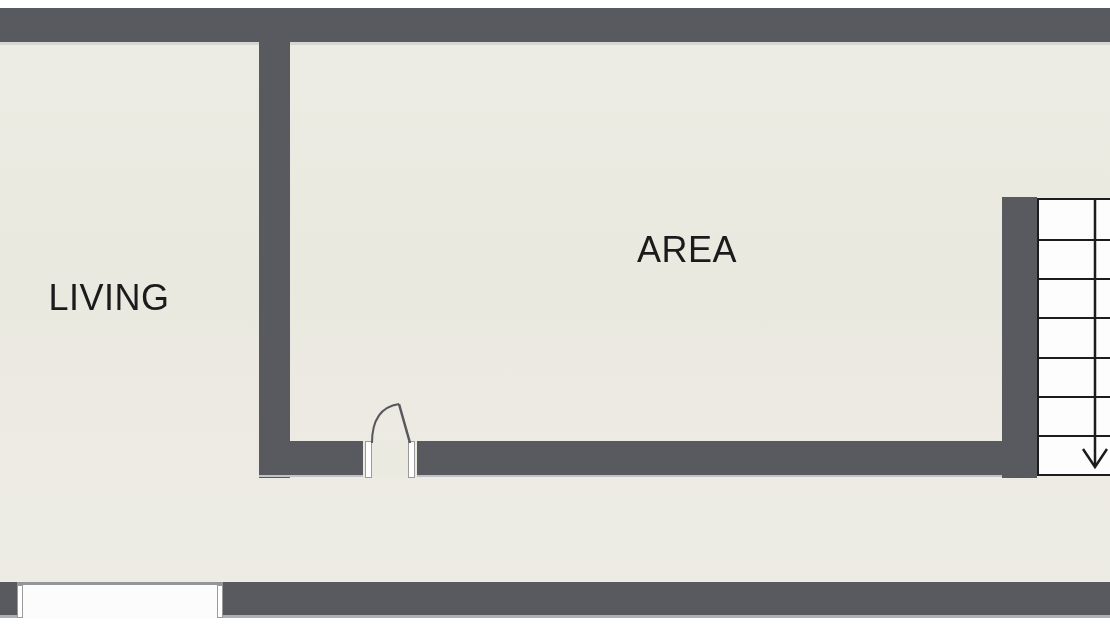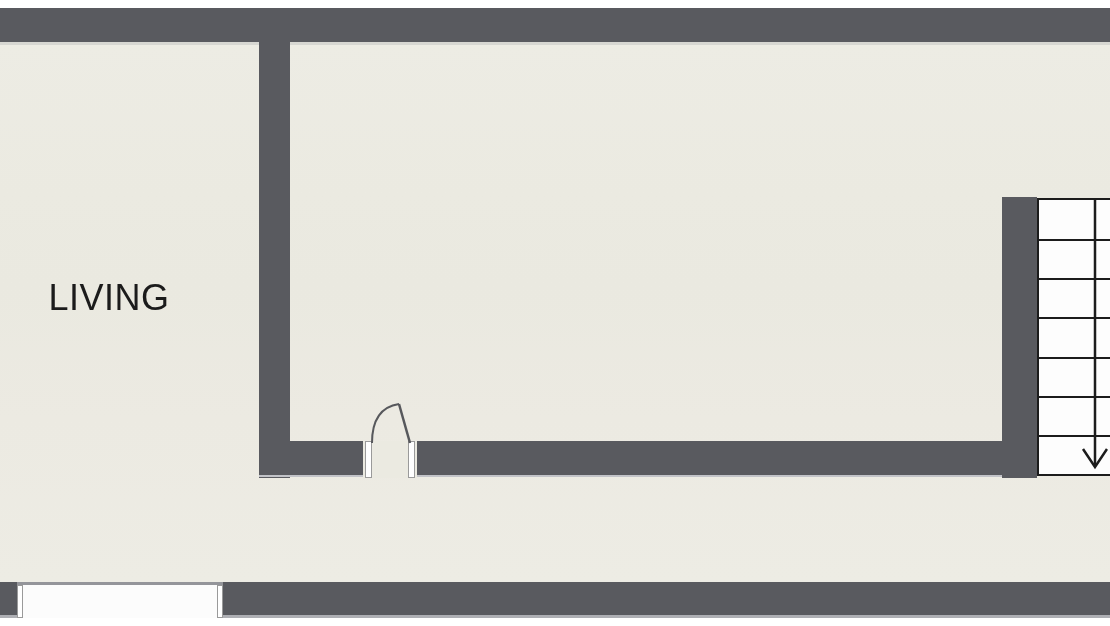--- a/index.html
+++ b/index.html
@@ -110,15 +110,16 @@
   <div id="door-jamb-left" class="door-jamb"></div>
   <div id="door-jamb-right" class="door-jamb"></div>
   <svg id="door-swing-svg" class="abs" viewBox="0 0 64 50">
     <path d="M 14 49 Q 14 14 41 10" fill="none" stroke="#57585c" stroke-width="2"></path>
     <line x1="41" y1="10" x2="52" y2="49" stroke="#57585c" stroke-width="2.5"></line>
   </svg>
 
   <div id="label-garage" class="abs room-label">LIVING</div>
 
   <div id="label-living" class="abs room-label">
+    <div>AREA</div>
   </div>
 
 </div>
 
 </body></html>

